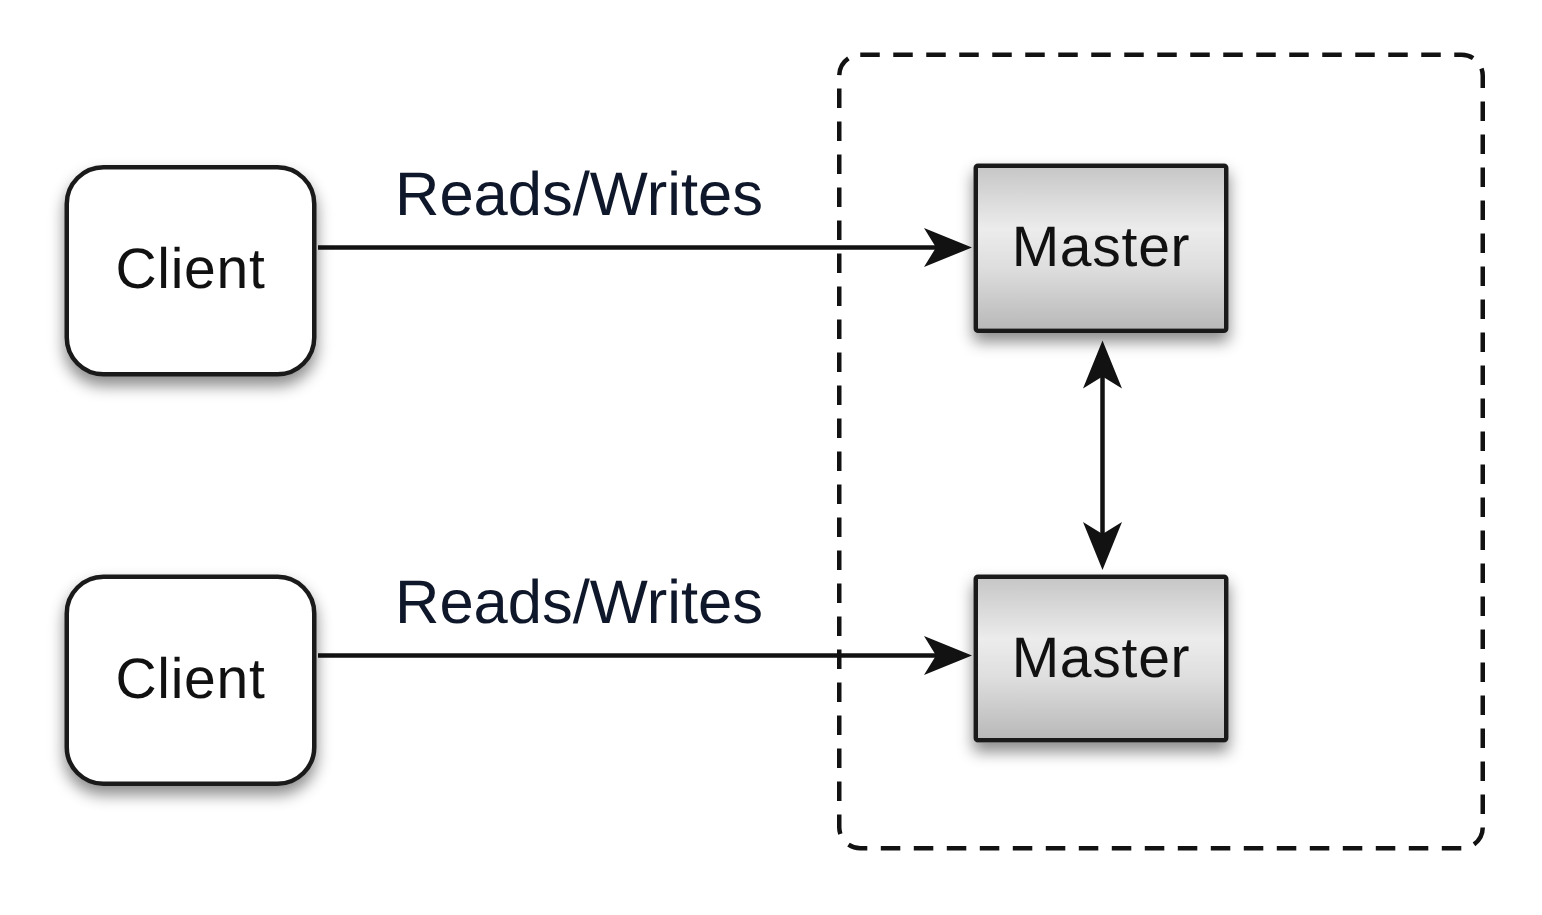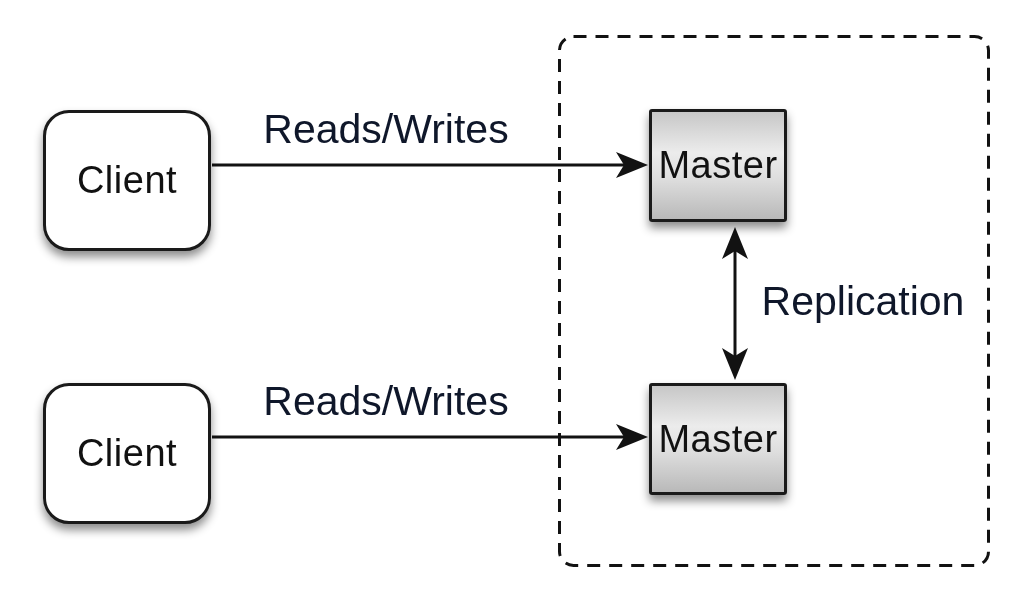--- a/index.html
+++ b/index.html
@@ -38,21 +38,21 @@
     left: 43px;
     width: 168px;
     height: 141px;
     background: #ffffff;
     border-radius: 26px;
   }
   .client.top    { top: 110px; }
   .client.bottom { top: 383px; }
   .master {
     left: 649px;
-    width: 138px;
+    width: 170px;
     height: 113px;
     background: linear-gradient(180deg, #c7c7c7 0%, #ececec 38%, #dedede 62%, #b9b9b9 100%);
     border-radius: 3px;
   }
   .master.top    { top: 109px; }
   .master.bottom { top: 383px; height: 112px; }
   .edge-label {
     position: absolute;
     width: 300px;
     text-align: center;
@@ -104,15 +104,14 @@
   </div>
 
   <div class="node master bottom">
     <span>Master</span>
   </div>
 
   <div class="edge-label rw-top">Reads/Writes</div>
 
   <div class="edge-label rw-bottom">Reads/Writes</div>
 
-  <div class="edge-label repl">Replication</div>
 
 </div>
 
 </body></html>

